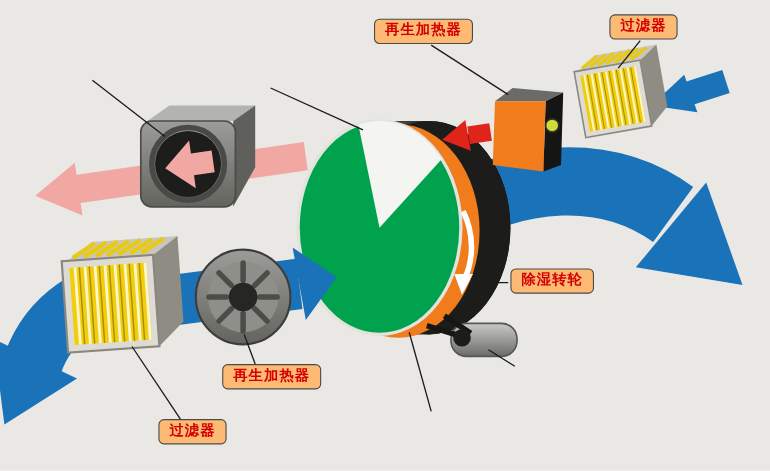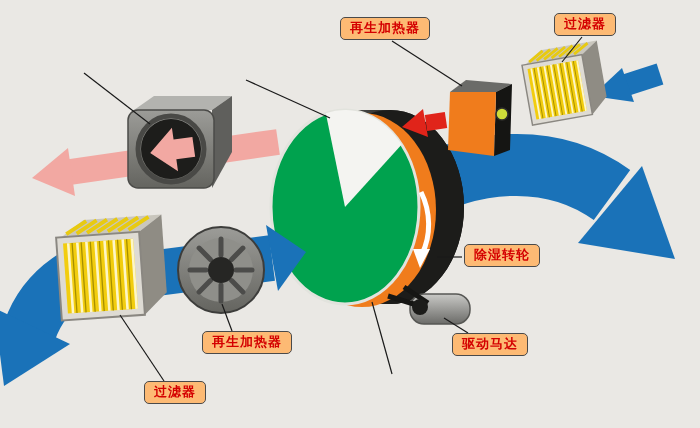--- a/index.html
+++ b/index.html
@@ -153,16 +153,15 @@
     <line x1="468" y1="333" x2="444" y2="318"></line>
     <line x1="232" y1="331" x2="222" y2="304"></line>
     <line x1="392" y1="374" x2="372" y2="302"></line>
     <line x1="164" y1="381" x2="120" y2="315"></line>
   </g>
 </svg>
 
   <div class="label" style="left:340px;top:17px">再生加热器</div>
   <div class="label" style="left:554px;top:13px">过滤器</div>
   <div class="label" style="left:464px;top:244px">除湿转轮</div>
-  <div class="label" style="left:452px;top:333px">驱动马达</div>
   <div class="label" style="left:202px;top:331px">再生加热器</div>
   <div class="label" style="left:144px;top:381px">过滤器</div>
 </div>
 
 </body></html>

